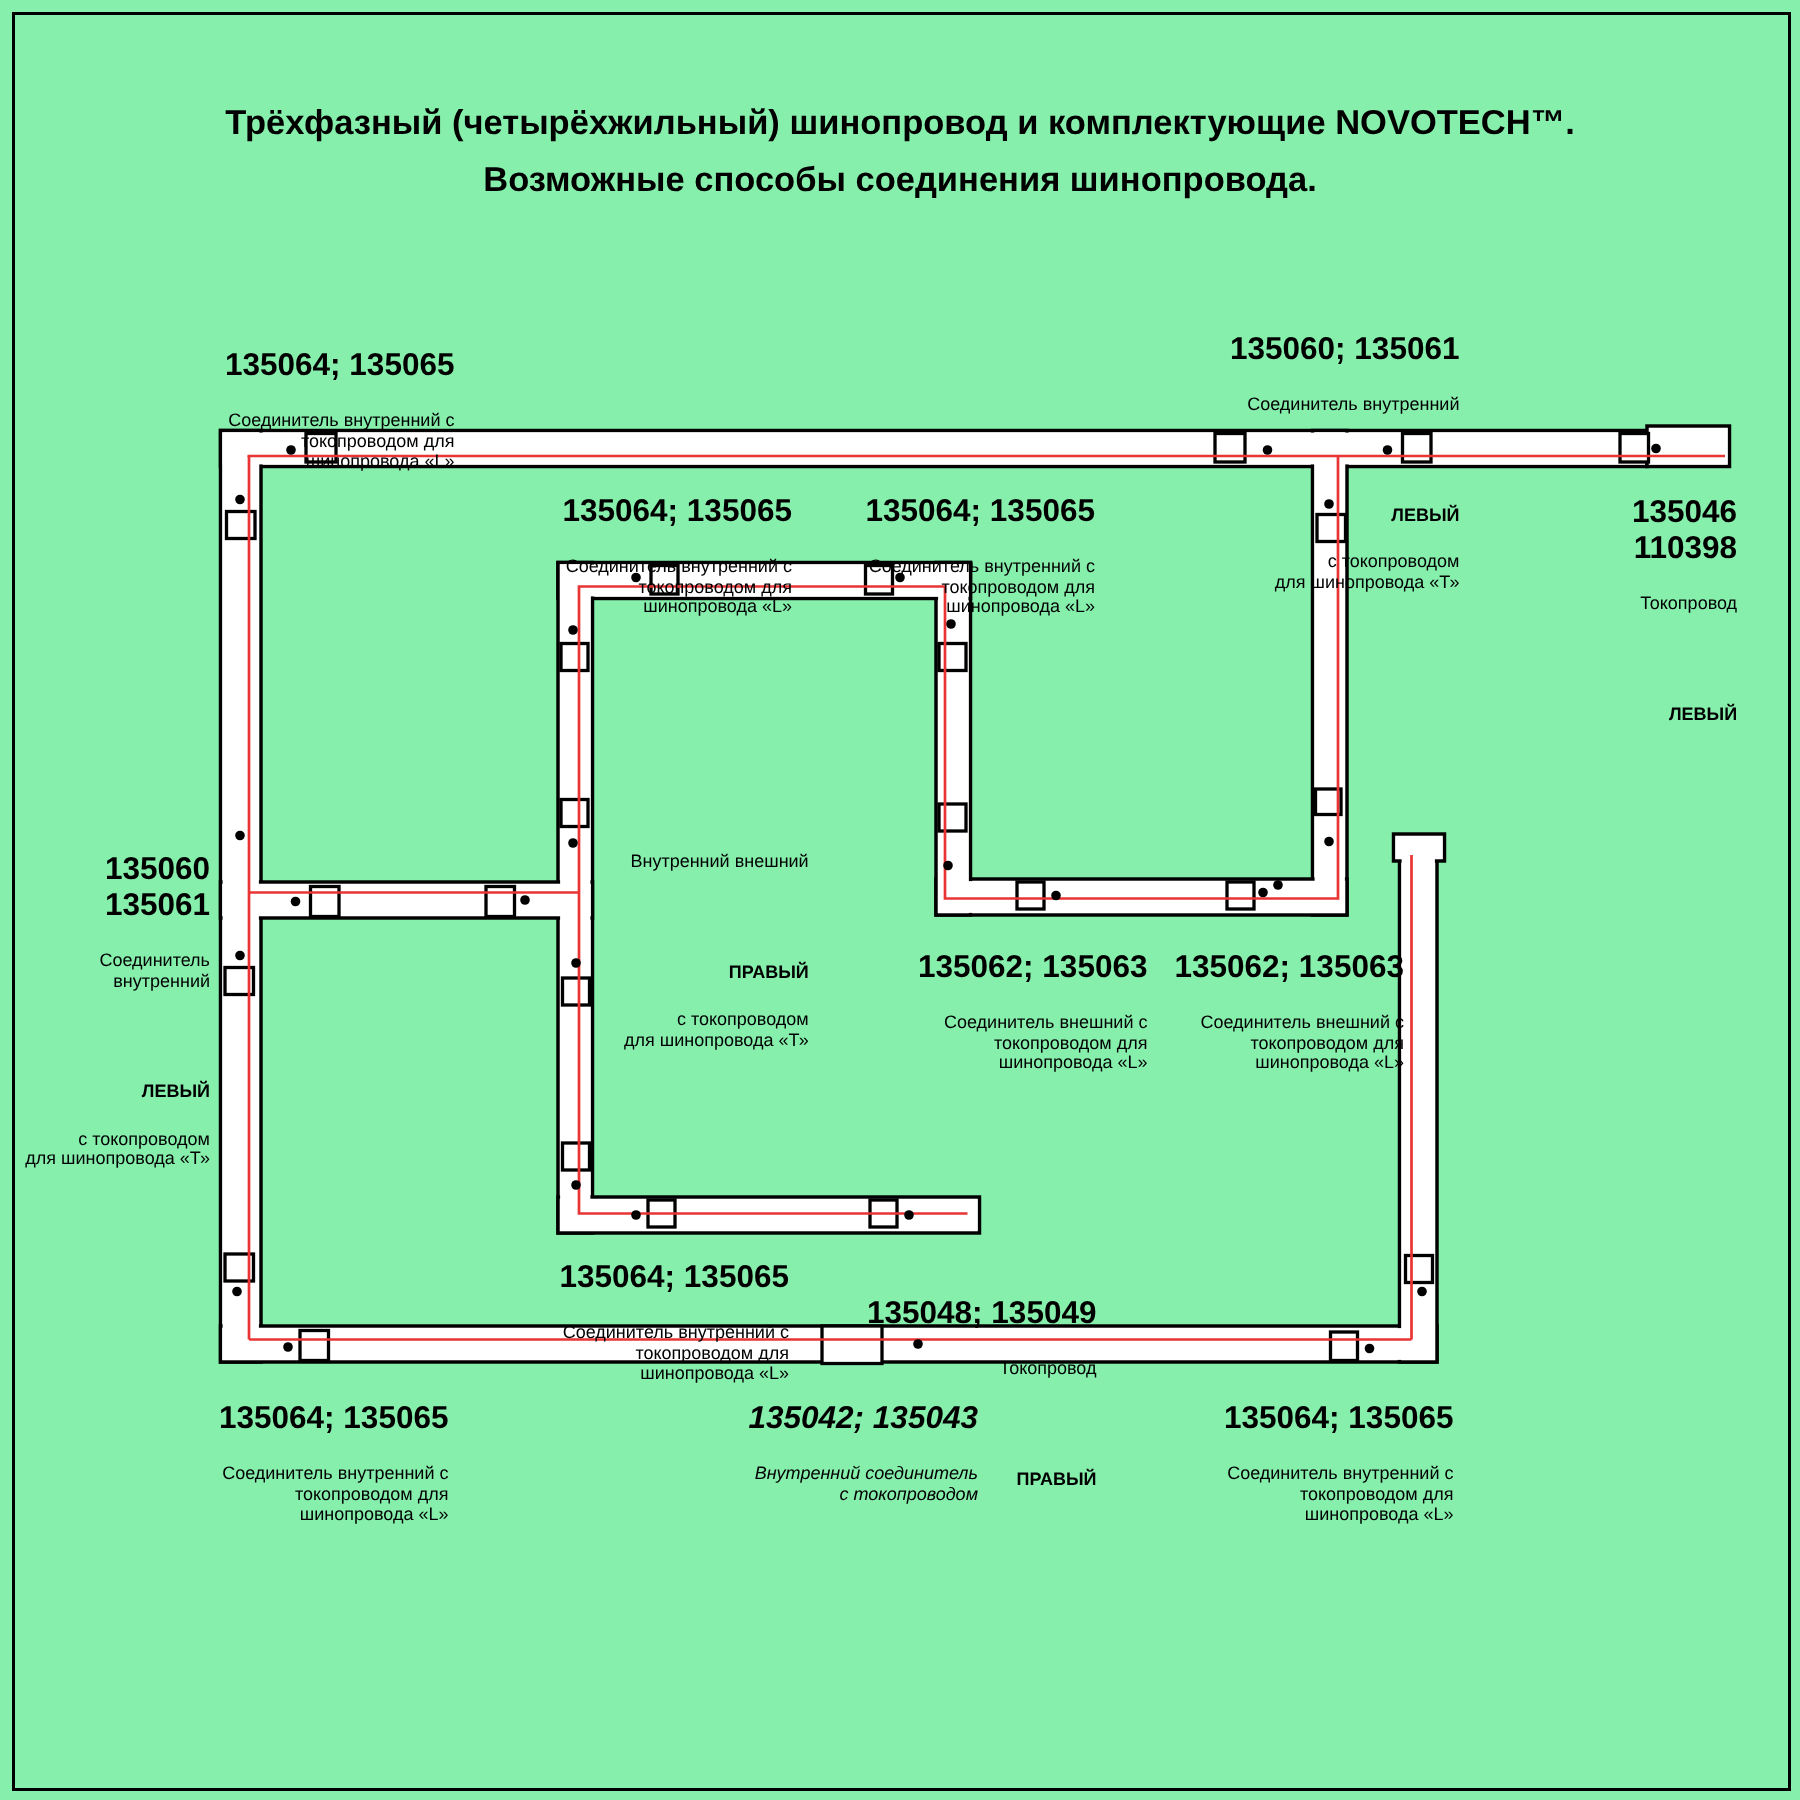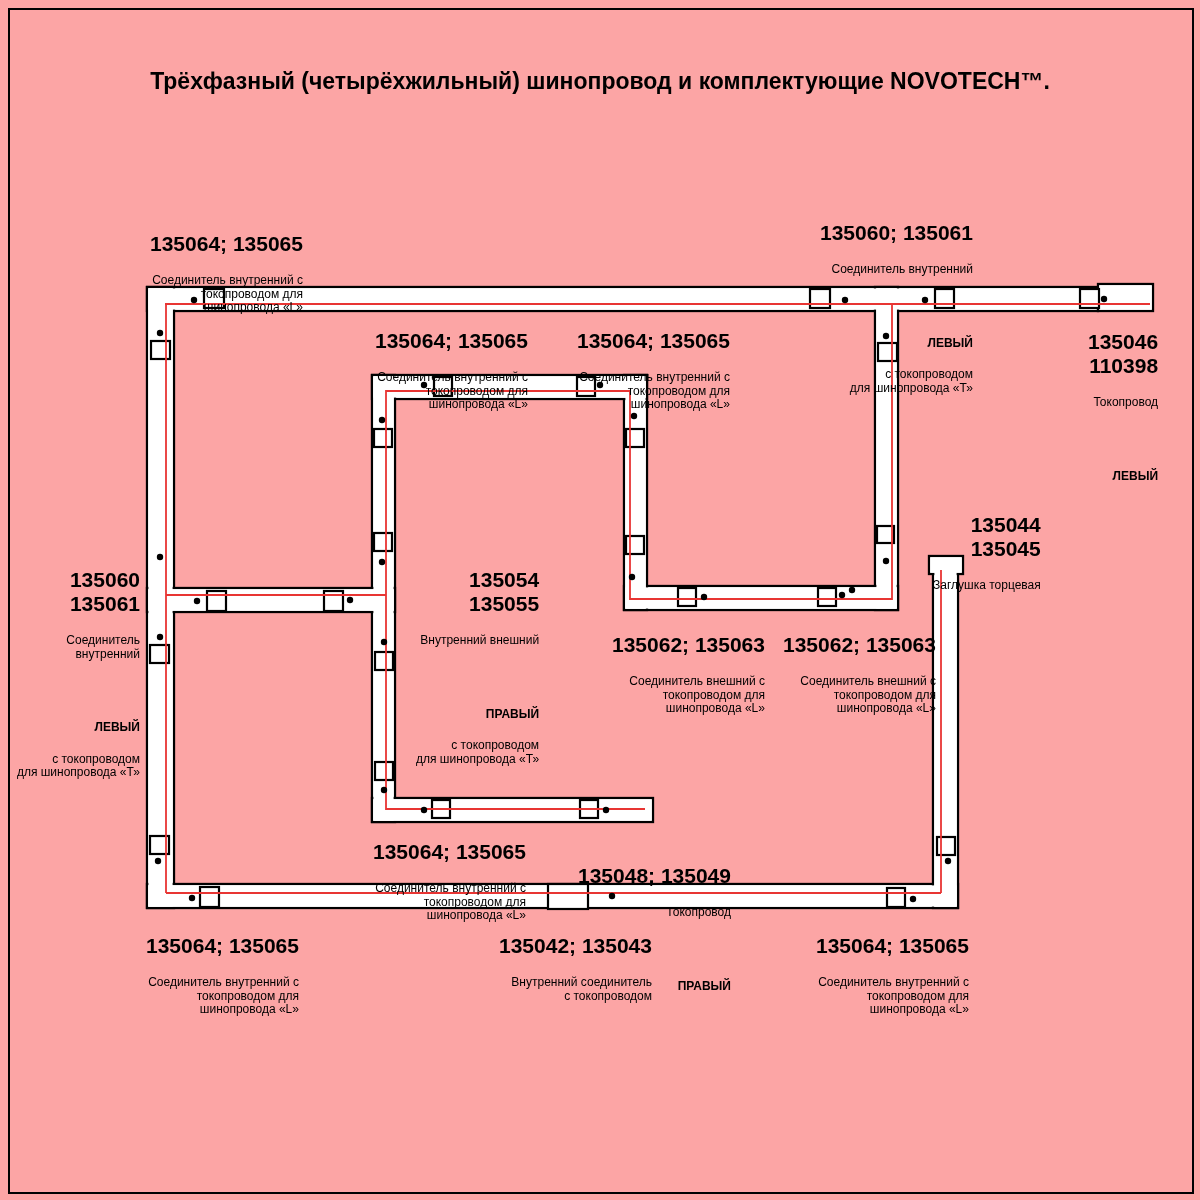--- a/index.html
+++ b/index.html
@@ -1,17 +1,17 @@
 <!DOCTYPE html>
 <html><head>
 <meta charset="utf-8">
 <style>
   html,body{margin:0;padding:0;background:#ffffff;}
   .page{
-    position:relative;width:1200px;height:1200px;background:#fca5a5;overflow:hidden;
+    position:relative;width:1200px;height:1200px;background:#86efac;overflow:hidden;
     font-family:"Liberation Sans","DejaVu Sans",sans-serif;color:#000;
   }
   .page-border{
     position:absolute;left:8px;top:8px;width:1182px;height:1182px;
     border:2px solid #000;pointer-events:none;
   }
   .title{
     position:absolute;left:0;top:62px;width:1200px;text-align:center;
     font-size:23px;font-weight:700;line-height:38px;
   }
@@ -23,20 +23,21 @@
   .lbl.ra{}
 </style>
 </head>
 <body>
 
 <div class="page">
   <div class="page-border"></div>
 
   <div class="title">
     <div>Трёхфазный (четырёхжильный) шинопровод и комплектующие NOVOTECH™.</div>
+    <div>Возможные способы соединения шинопровода.</div>
   </div>
 
   <svg class="diagram" width="1200" height="1200" viewBox="0 0 1200 1200">
 
     <g fill="#ffffff" stroke="#000000" stroke-width="2.3">
       <rect x="147" y="287" width="951" height="24"></rect>
       <rect x="1098" y="284" width="55" height="27"></rect>
       <rect x="147" y="287" width="27" height="621"></rect>
       <rect x="147" y="884" width="811" height="24"></rect>
       <rect x="933" y="558" width="25" height="350"></rect>
@@ -177,33 +178,26 @@
   <div class="lbl ra" style="left:6px;top:550px;width:134px;">
     <div class="code">135060
 135061</div>
     <div class="desc">Соединитель внутренний</div>
     <div class="desc b">ЛЕВЫЙ</div>
     <div class="desc">с токопроводом
 для шинопровода «Т»</div>
   </div>
 
   <div class="lbl" style="left:416px;top:550px;">
-    <div class="code">135054
-135055</div>
     <div class="desc">Внутренний внешний</div>
     <div class="desc b">ПРАВЫЙ</div>
     <div class="desc">с токопроводом
 для шинопровода «Т»</div>
   </div>
 
-  <div class="lbl" style="left:933px;top:495px;">
-    <div class="code">135044
-135045</div>
-    <div class="desc">Заглушка торцевая</div>
-  </div>
 
   <div class="lbl" style="left:612px;top:615px;">
     <div class="code">135062; 135063</div>
     <div class="desc">Соединитель внешний с
 токопроводом для
 шинопровода «L»</div>
   </div>
 
   <div class="lbl" style="left:783px;top:615px;">
     <div class="code">135062; 135063</div>
@@ -225,21 +219,21 @@
     <div class="desc b">ПРАВЫЙ</div>
   </div>
 
   <div class="lbl" style="left:146px;top:916px;">
     <div class="code">135064; 135065</div>
     <div class="desc">Соединитель внутренний с
 токопроводом для
 шинопровода «L»</div>
   </div>
 
-  <div class="lbl" style="left:499px;top:916px;">
+  <div class="lbl" style="left:499px;top:916px;font-style:italic;">
     <div class="code">135042; 135043</div>
     <div class="desc">Внутренний соединитель
 с токопроводом</div>
   </div>
 
   <div class="lbl" style="left:816px;top:916px;">
     <div class="code">135064; 135065</div>
     <div class="desc">Соединитель внутренний с
 токопроводом для
 шинопровода «L»</div>

